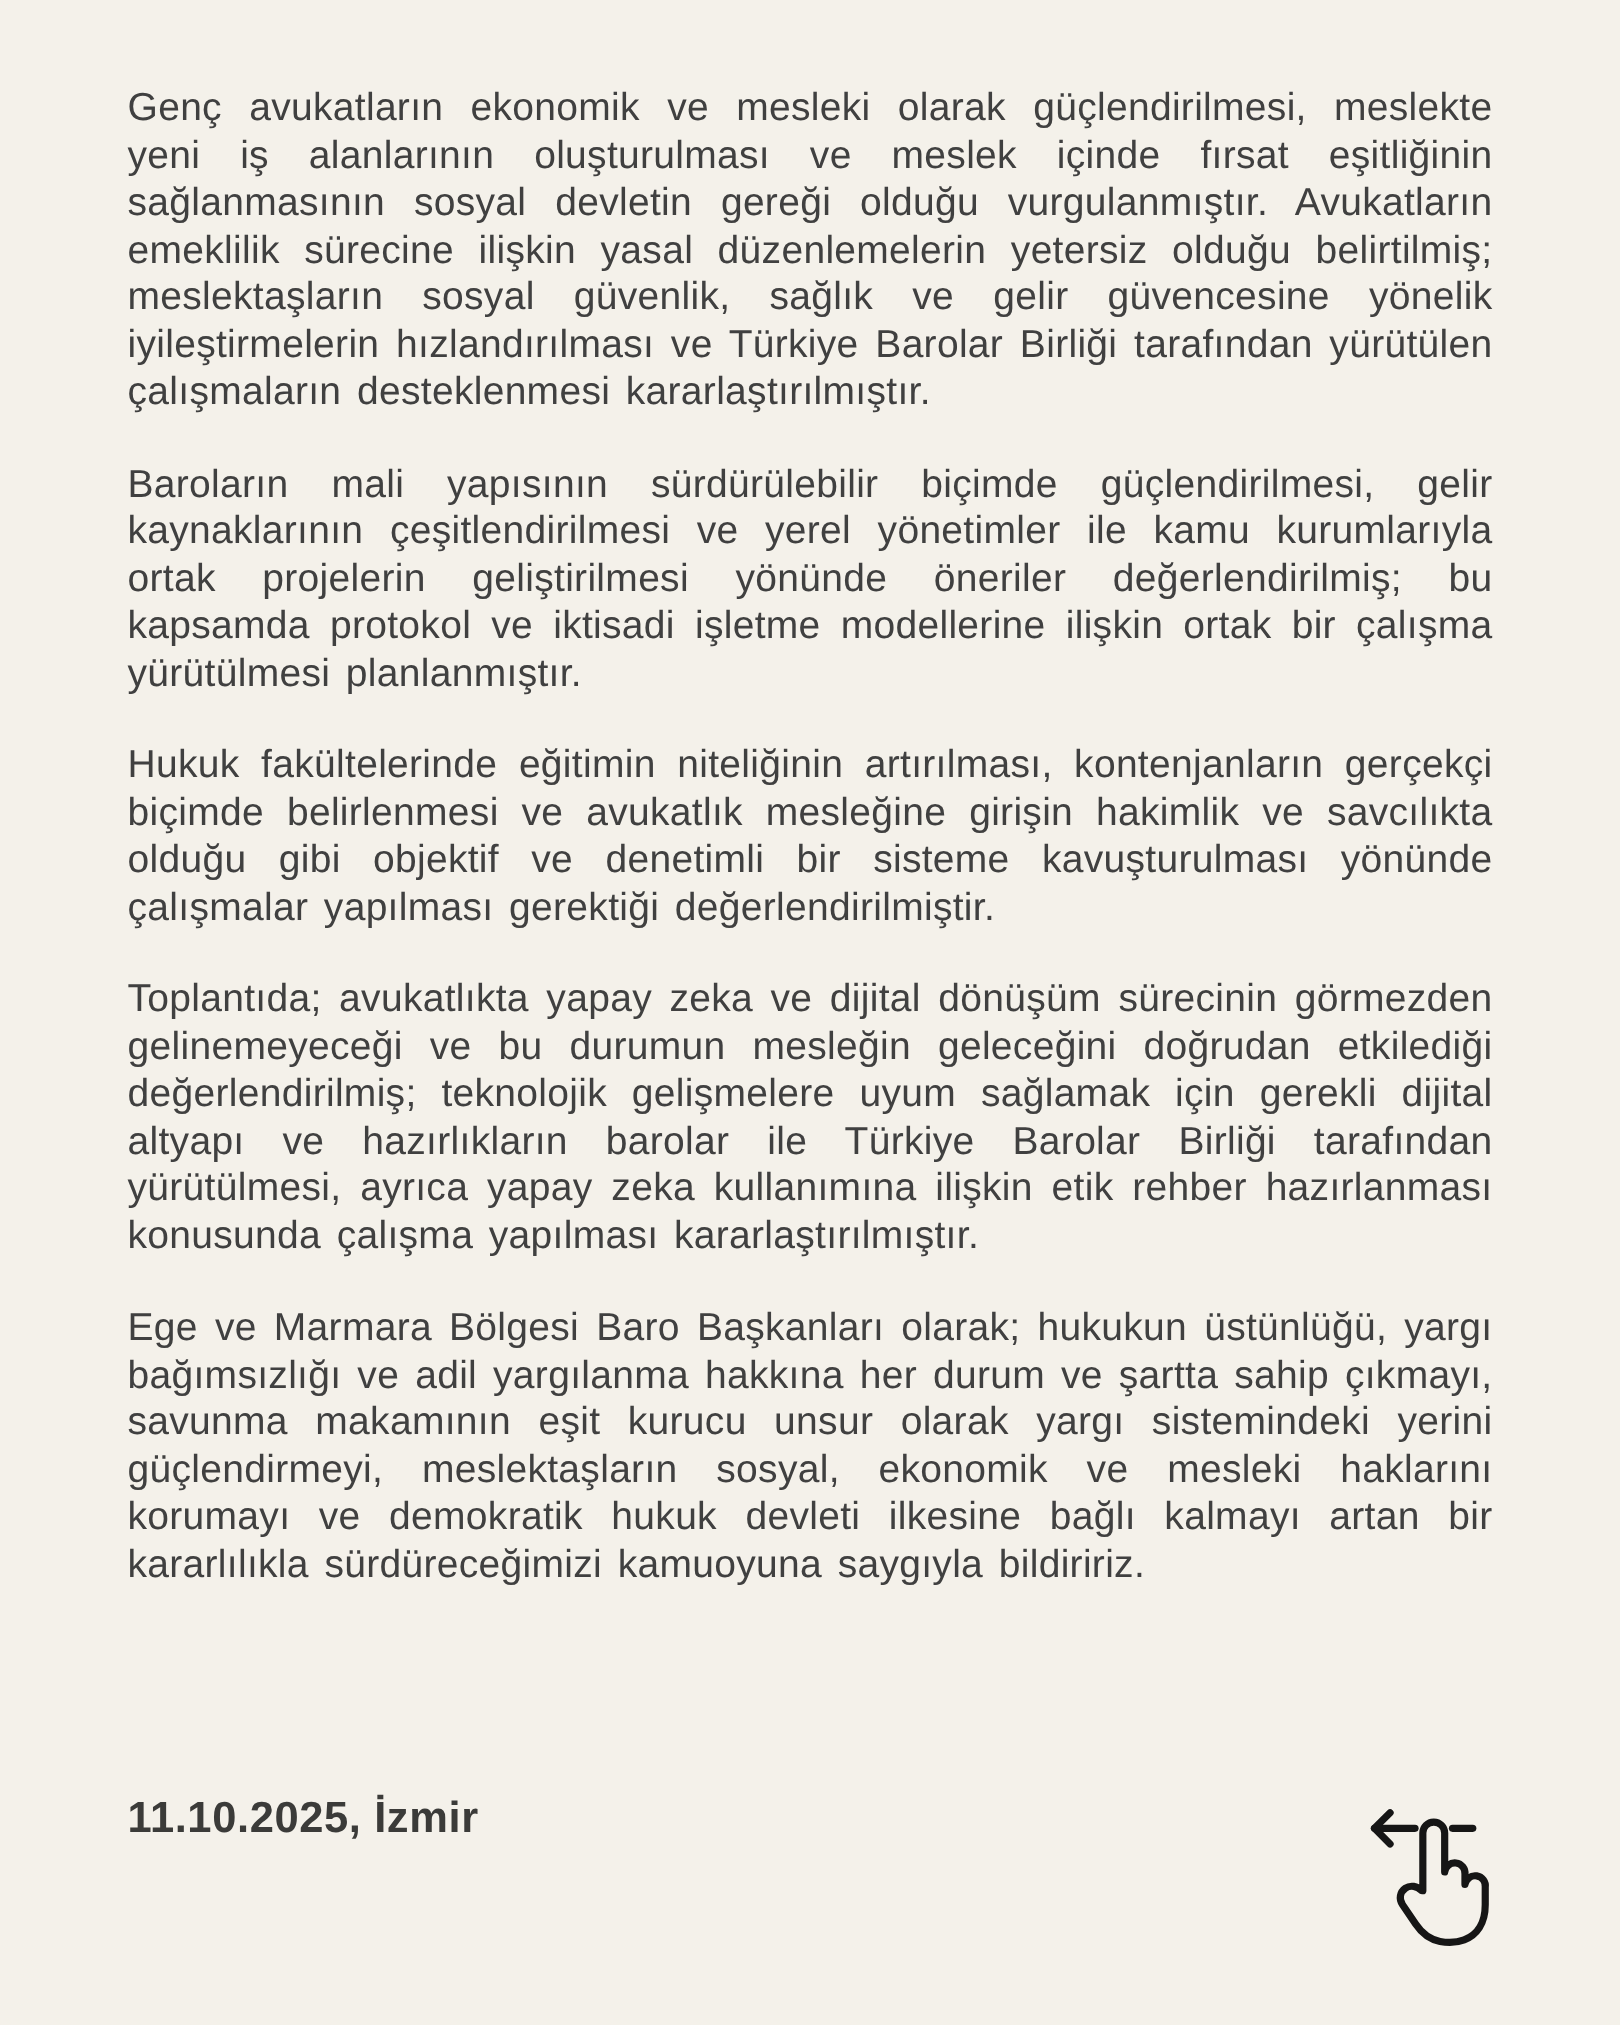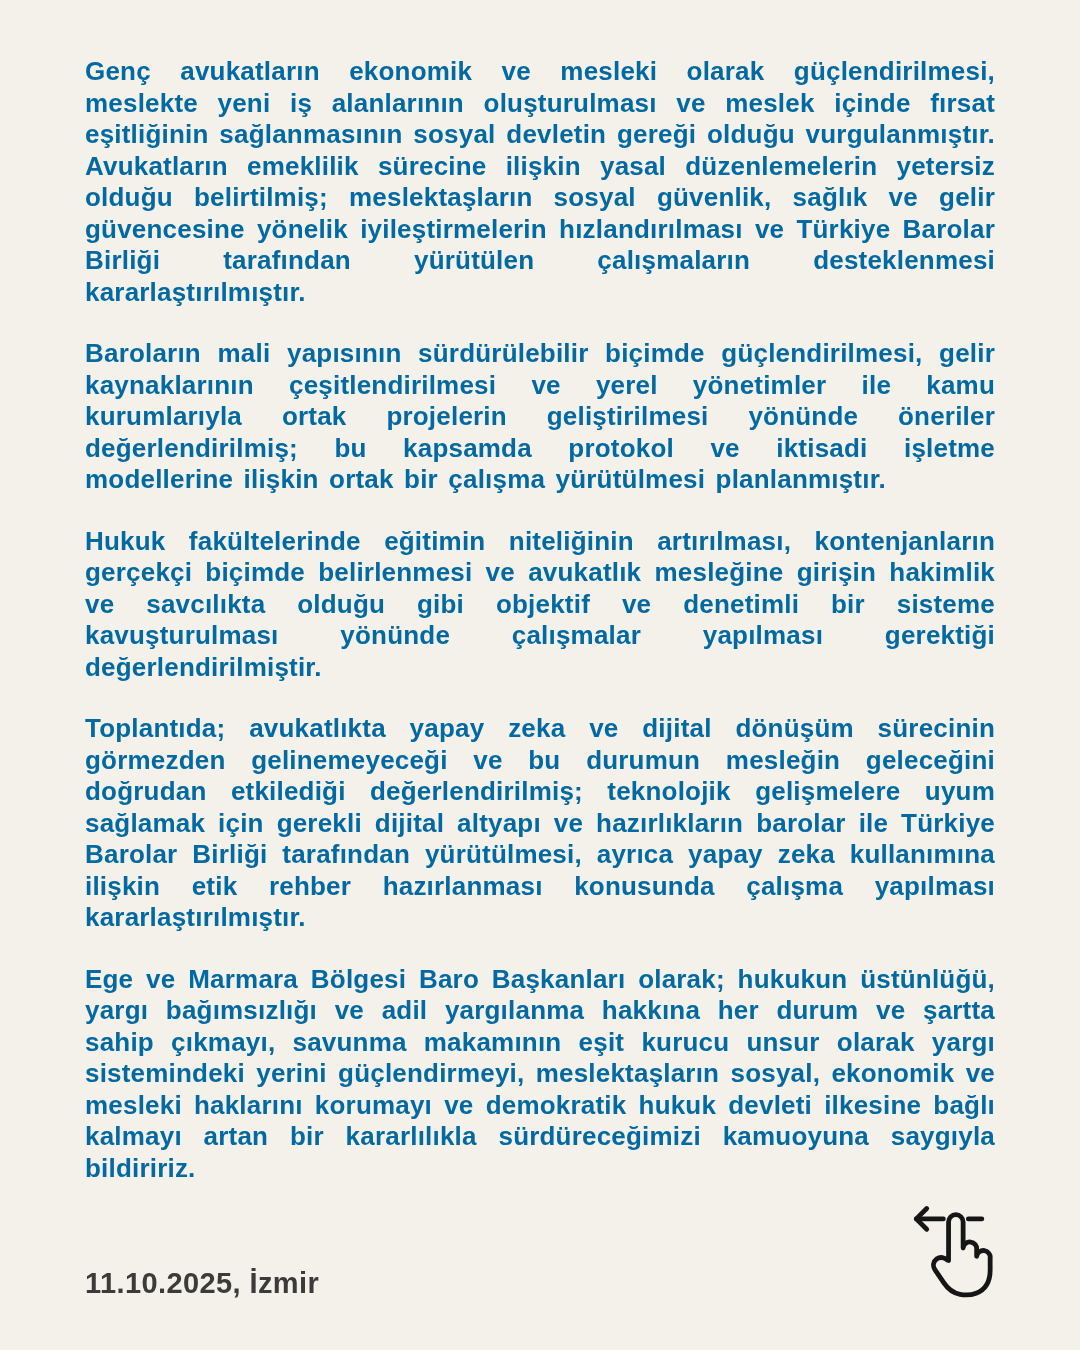--- a/index.html
+++ b/index.html
@@ -16,35 +16,34 @@
     left: 85px;
     right: 85px;
     top: 56px;
   }
   .body-paragraph {
     margin: 0 0 30px 0;
     font-size: 26px;
     line-height: 31.5px;
     text-align: justify;
     text-justify: inter-word;
-    color: #0369a1;
+    color: #404040;
     letter-spacing: 0.2px;
     word-spacing: 3px;
-    font-weight: bold;
   }
   .body-paragraph:last-child { margin-bottom: 0; }
   .footer {
     position: absolute;
     left: 85px;
     right: 68px;
     top: 1196px;
     height: 104px;
     display: flex;
     justify-content: space-between;
-    align-items: flex-end;
+    align-items: flex-start;
   }
   .dateline {
     font-size: 29px;
     font-weight: 700;
     color: #3b3b39;
     letter-spacing: 0.4px;
   }
   .swipe-icon { width: 104px; height: 104px; display: block; }
 </style>
 </head>

